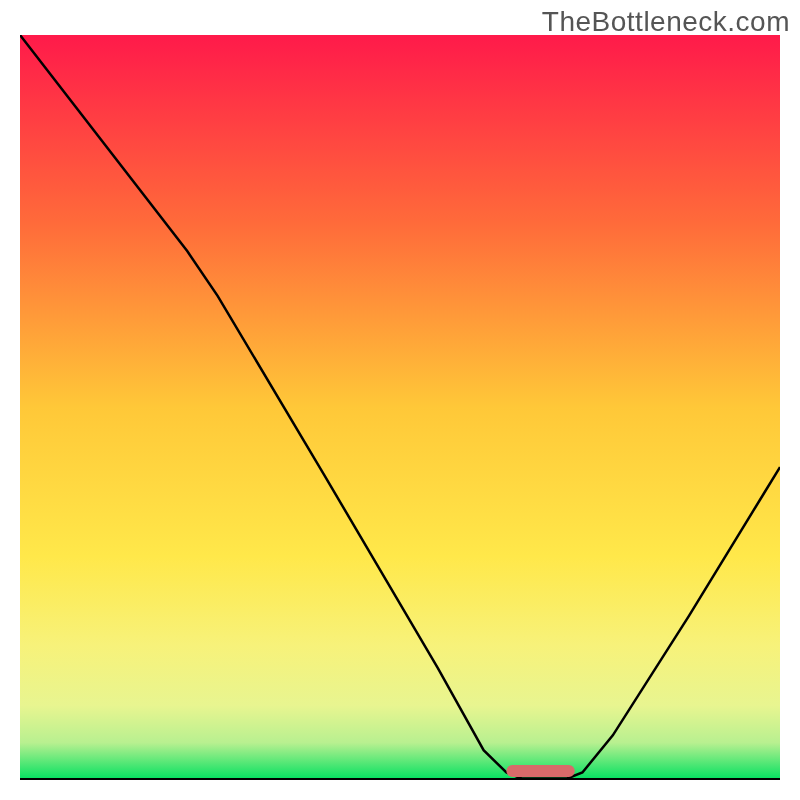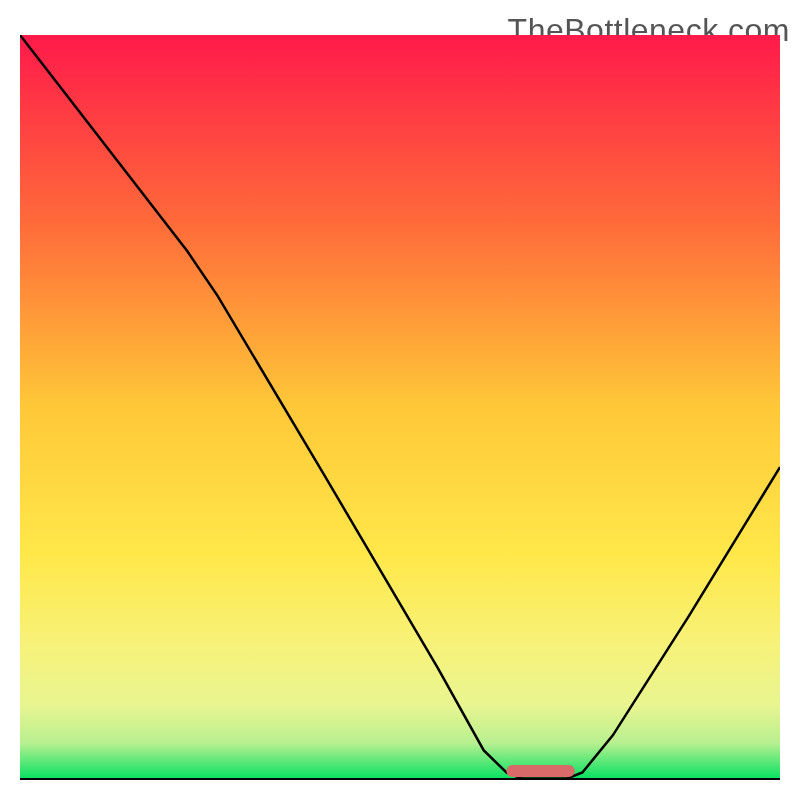--- a/index.html
+++ b/index.html
@@ -1,17 +1,17 @@
 <!DOCTYPE html>
 <html><head>
 <meta charset="utf-8">
 <style>
   * { margin: 0; padding: 0; box-sizing: border-box; }
   body { width: 800px; height: 800px; position: relative; background: #fff; font-family: Arial, sans-serif; }
-  .watermark { position: absolute; top: 6px; right: 10px; font-size: 32px; color: #555; font-weight: normal; letter-spacing: 0.5px; margin-top: 6px; }
+  .watermark { position: absolute; top: 6px; right: 10px; font-size: 28px; color: #555; font-weight: normal; letter-spacing: 0.5px; }
   .chart-area { position: absolute; left: 20px; top: 35px; width: 760px; height: 745px; }
   svg { display: block; }
 </style>
 </head>
 <body>
 
 <div class="watermark">TheBottleneck.com</div>
 
 <div class="chart-area">
 <svg width="760" height="745" viewBox="0 0 760 745">

